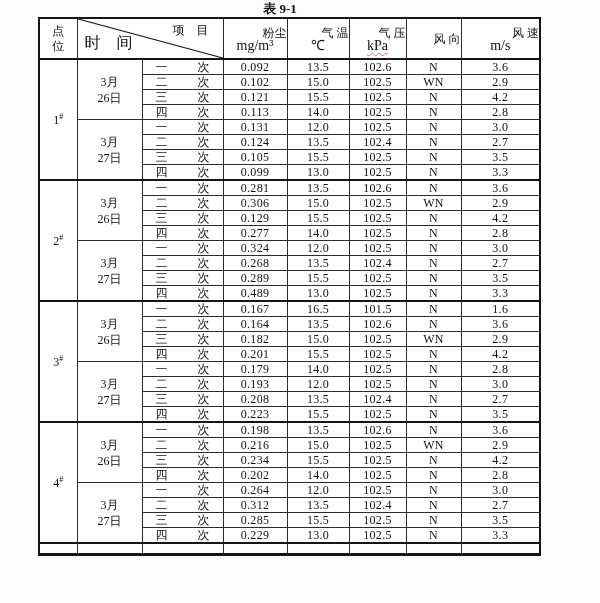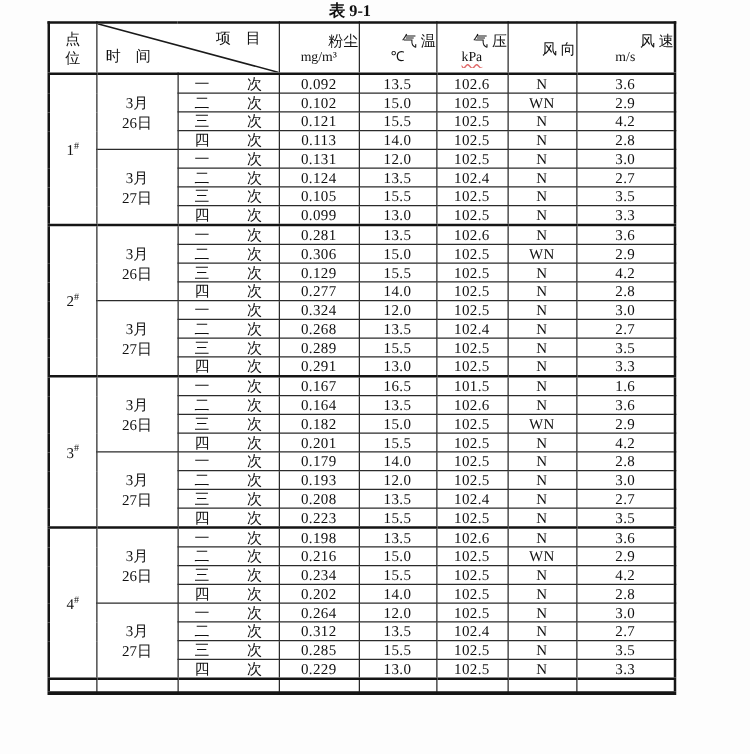--- a/index.html
+++ b/index.html
@@ -39,33 +39,33 @@
     font-size: 12px;
     padding: 0;
     overflow: hidden;
   }
   thead th { height: 41px; border-bottom: 2px solid #151515; font-weight: normal; }
   tbody td { height: 15px; line-height: 14px; }
   tr.group-start td { border-top: 2px solid #151515; }
   tr.empty-row td { height: 11px; }
   .point-head { white-space: pre-line; line-height: 15px; }
   .hdr-name { font-size: 12px; line-height: 14px; text-align: right; }
-  .hdr-unit { font-size: 11px; line-height: 12px; font-family: "Liberation Serif", serif; }
+  .hdr-unit { font-size: 14px; line-height: 12px; font-family: "Liberation Serif", serif; }
   .wavy {
     text-decoration-line: underline;
     text-decoration-style: wavy;
     text-decoration-color: #e06a6a;
     text-decoration-thickness: 1px;
     text-underline-offset: 2px;
   }
   .diag-cell { position: relative; }
   .diag-svg { position: absolute; inset: 0; width: 100%; height: 100%; }
   .diag-svg line { stroke: #1a1a1a; stroke-width: 1.2; vector-effect: non-scaling-stroke; }
   .diag-top    { position: absolute; top: 3px;  right: 14px; font-size: 12px; }
-  .diag-bottom { position: absolute; bottom: 4px; left: 7px; font-size: 12px; }
+  .diag-bottom { position: absolute; bottom: 4px; left: 7px; font-size: 16px; }
   td.point-cell { font-size: 12px; }
   td.point-cell sup { font-size: 8px; vertical-align: super; line-height: 0; }
   td.date-cell { white-space: pre-line; line-height: 16px; font-size: 12px; }
   .seq-wrap { display: flex; justify-content: space-between; padding: 0 13px; }
   td.data-cell { font-size: 12px; letter-spacing: 0.3px; }
 </style>
 </head>
 <body>
 
 <div class="page-title-row">
@@ -321,21 +321,21 @@
         <td class="data-cell">N</td>
         <td class="data-cell">3.5</td>
       </tr>
       <tr>
         <td class="seq-cell">
           <div class="seq-wrap">
             <span>四</span>
             <span>次</span>
           </div>
         </td>
-        <td class="data-cell">0.291</td>
+        <td class="data-cell">0.489</td>
         <td class="data-cell">13.0</td>
         <td class="data-cell">102.5</td>
         <td class="data-cell">N</td>
         <td class="data-cell">3.3</td>
       </tr>
       <tr class="group-start">
         <td class="point-cell" rowspan="8"><span>3</span><sup>#</sup></td>
         <td class="date-cell" rowspan="4">3月
 26日</td>
         <td class="seq-cell">

